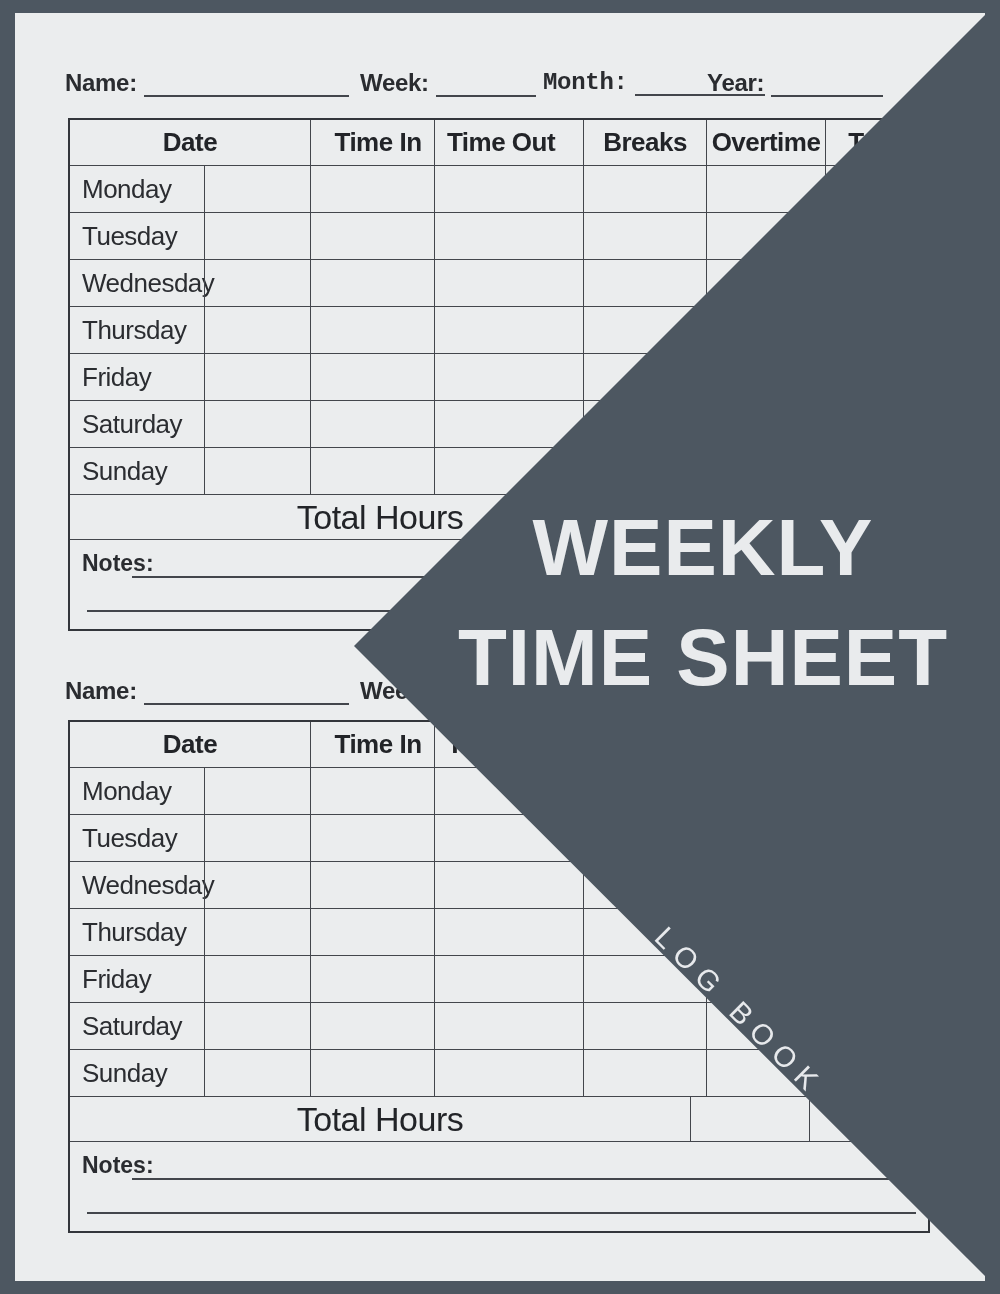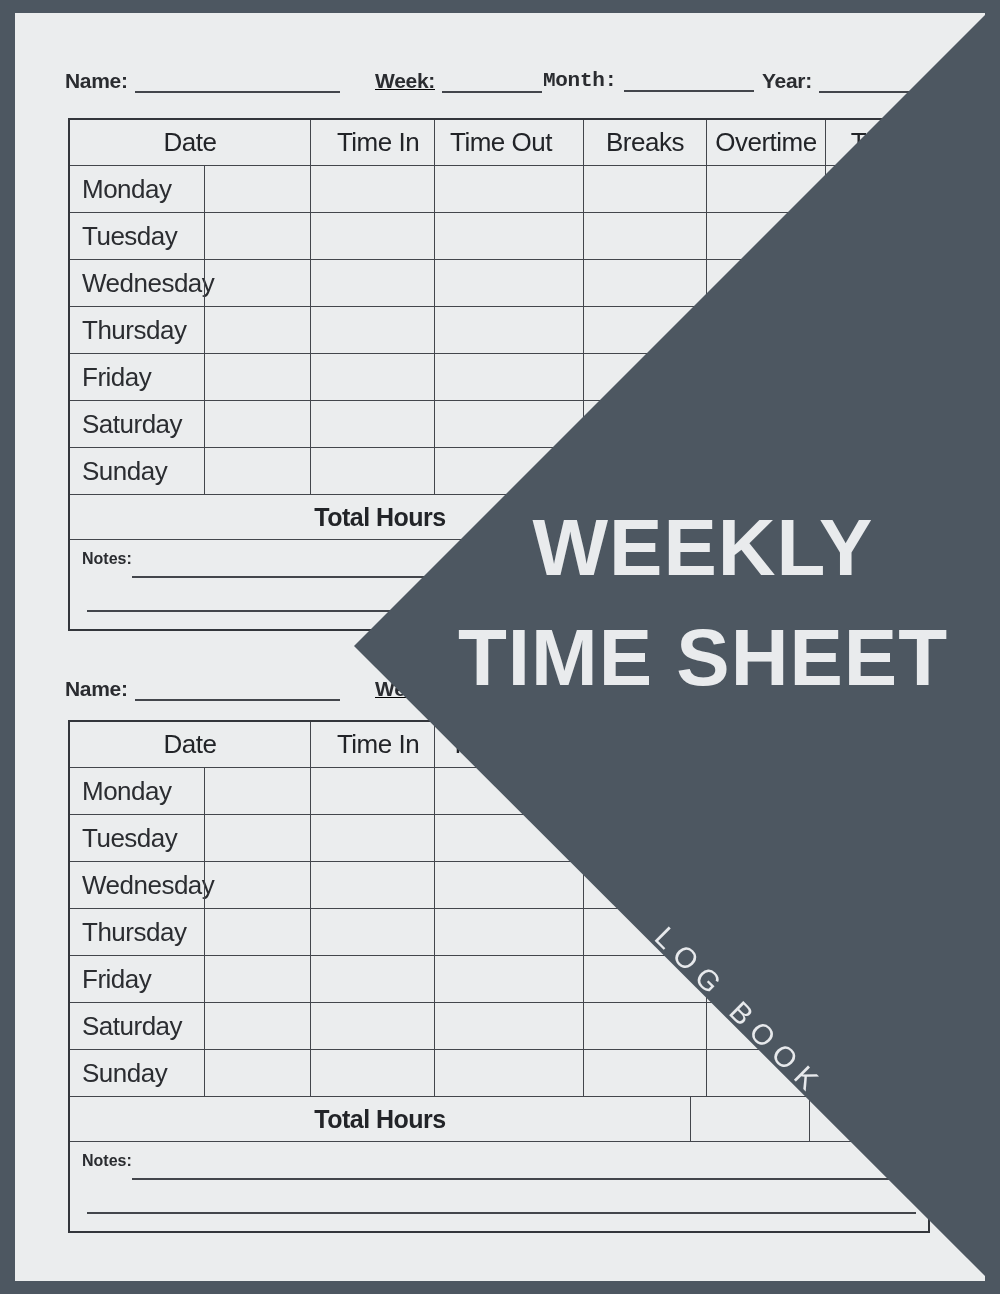--- a/index.html
+++ b/index.html
@@ -15,25 +15,25 @@
     left: 15px; top: 13px;
     width: 970px; height: 1268px;
     background: #ebedee;
     overflow: hidden;
   }
 
   
   .fields { position: absolute; left: 50px; width: 920px; height: 36px; }
   .fpair  { position: absolute; white-space: nowrap; top: 0; }
   .fpair.fname  { left: 0; }
-  .fpair.fweek  { left: 310px; text-decoration: underline; }
+  .fpair.fweek  { left: 295px; }
   .fpair.fmonth { left: 478px; font-family: Liberation Mono, monospace; }
-  .fpair.fyear  { left: 697px; }
+  .fpair.fyear  { left: 642px; }
   .flabel {
-    font-weight: bold; font-size: 21px; letter-spacing: -0.3px;
+    font-weight: bold; font-size: 24px; letter-spacing: -0.3px;
     color: #2a2c30;
   }
   .blank {
     display: inline-block;
     border-bottom: 2px solid #43464c;
     height: 1.0em;
     margin-left: 7px;
     vertical-align: bottom;
   }
   .blank.w205 { width: 205px; }
@@ -49,40 +49,40 @@
   }
   .th { display: flex; height: 45px; }
   .tr { display: flex; height: 47px; border-top: 1.6px solid #43464c; }
   .td, .hc {
     border-left: 1.6px solid #43464c;
     display: flex; align-items: center;
   }
   .th .hc:first-child, .tr .td:first-child { border-left: none; }
   .hc {
     justify-content: center;
-    font-weight: normal; font-size: 26px; letter-spacing: -0.5px;
+    font-weight: bold; font-size: 26px; letter-spacing: -0.5px;
     color: #222428;
   }
   .h0 { width: 240px; } .c1 { width: 124px; padding-left: 11px; } .c2 { width: 133px; }
   .c3 { width: 123px; margin-left: 16px; } .c4 { width: 119px; } .c5 { flex: 1; }
   .day  { width: 134px; padding-left: 12px; font-size: 26px; letter-spacing: -0.5px; color: #2b2d31; }
   .dsub { width: 106px; }
 
   .totrow { display: flex; height: 45px; border-top: 1.6px solid #43464c; }
   .totlabel {
     width: 620px; display: flex; align-items: center; justify-content: center;
-    font-weight: bold; font-size: 25px; letter-spacing: -0.5px; color: #222428;
+    font-weight: normal; font-size: 34px; letter-spacing: -0.5px; color: #222428;
   }
   .totc { border-left: 1.6px solid #43464c; }
   .totc.a { width: 119px; } .totc.b { flex: 1; }
 
   .notes { position: relative; height: 90px; border-top: 1.6px solid #43464c; }
   .notes-label {
     position: absolute; left: 12px; top: 10px;
-    font-weight: bold; font-size: 16px; color: #2a2c30;
+    font-weight: bold; font-size: 23px; color: #2a2c30;
   }
   .nline { position: absolute; border-bottom: 2px solid #43464c; }
   .nl1 { left: 62px; right: 22px; top: 36px; }
   .nl2 { left: 17px; right: 12px; top: 70px; }
 
   
   #fields1 { top: 56px; }
   #table1  { top: 105px; }
   #fields2 { top: 664px; }
   #table2  { top: 707px; }

